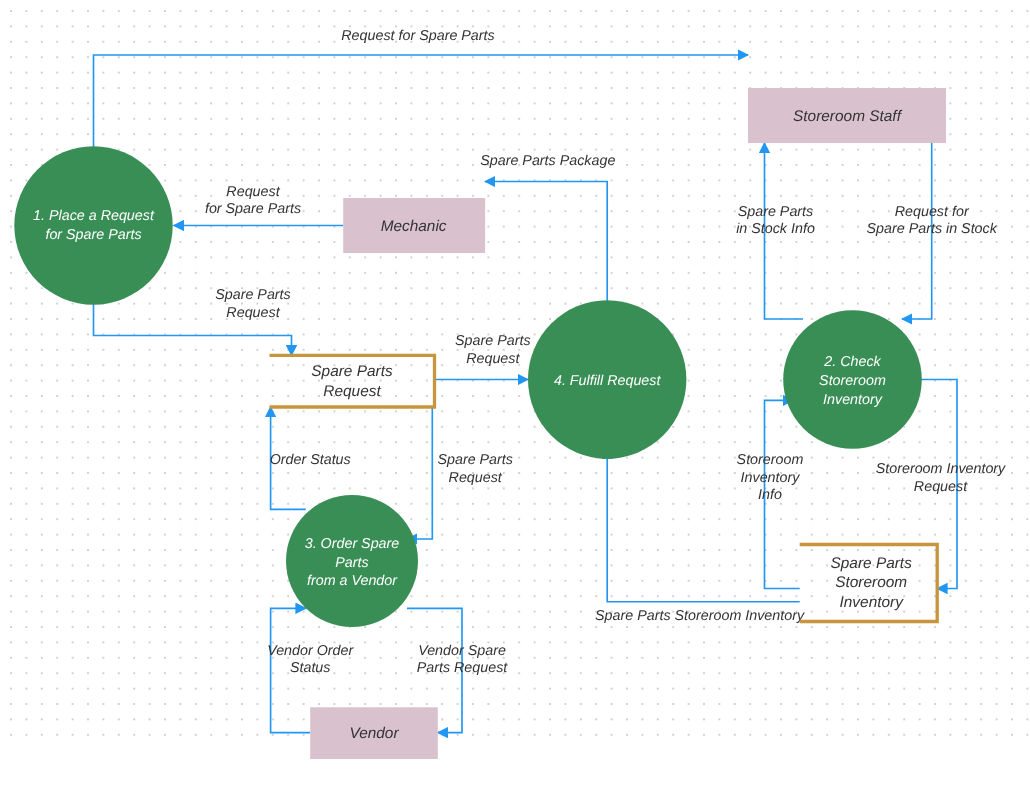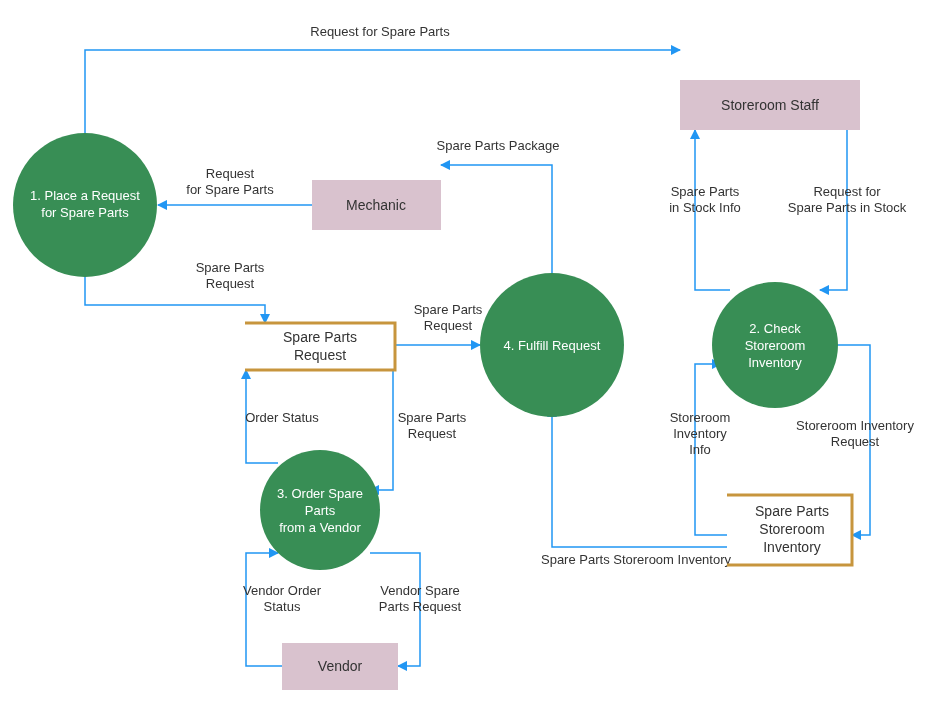--- a/index.html
+++ b/index.html
@@ -1,18 +1,18 @@
 <!DOCTYPE html>
 <html><head>
 <meta charset="utf-8">
 <style>
   html,body{margin:0;padding:0;width:936px;height:719px;font-family:Arial,Helvetica,sans-serif;color:#333;}
   .canvas{position:relative;width:936px;height:677px;background:#fff;
     background-image:radial-gradient(circle,#d0d0d0 0.7px,transparent 0.7px);
-    background-size:14px 14px;background-position:3px 3px;}
+    background-size:14px 14px;background-position:3px 3px;font-style:italic;}
   svg{position:absolute;top:0;left:0;width:936px;height:719px;}
   .proc circle{fill:#388e55;}
   .proc text{fill:#fff;font-size:13px;text-anchor:middle;}
   .ent rect{fill:#d9c2ce;stroke:#999;stroke-width:0;}
   .ent text{fill:#333;font-size:14px;text-anchor:middle;}
   .store path{stroke:#c7953d;stroke-width:3;fill:none;}
   .store text{fill:#333;font-size:14px;text-anchor:middle;}
   .flow{stroke:#2196f3;stroke-width:1.5;fill:none;}
   .lbl{font-size:13px;fill:#333;}
   .lblc{text-anchor:middle;}

